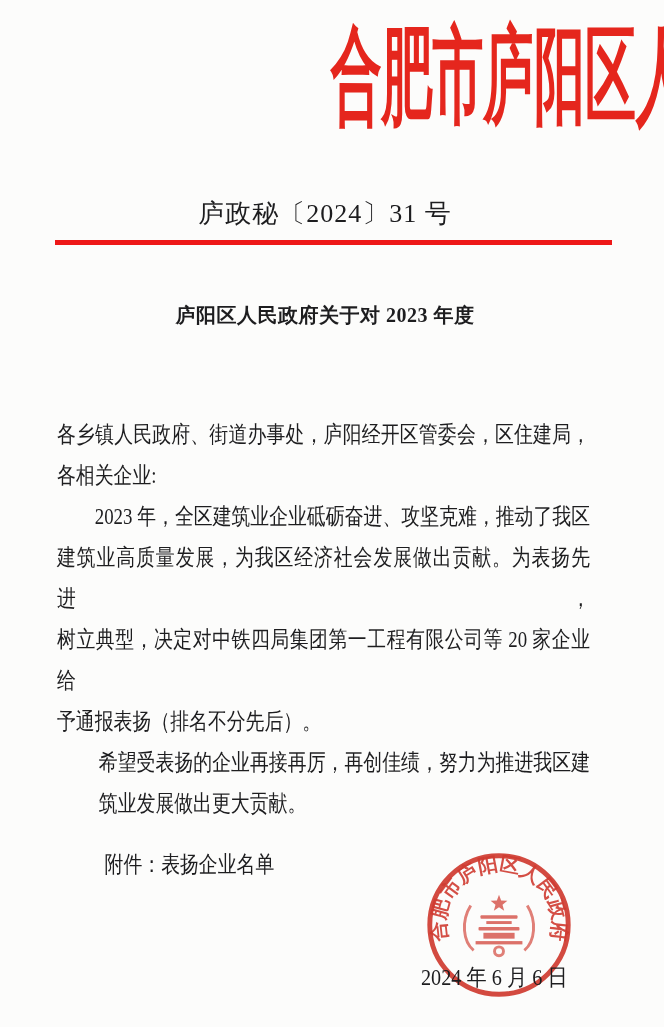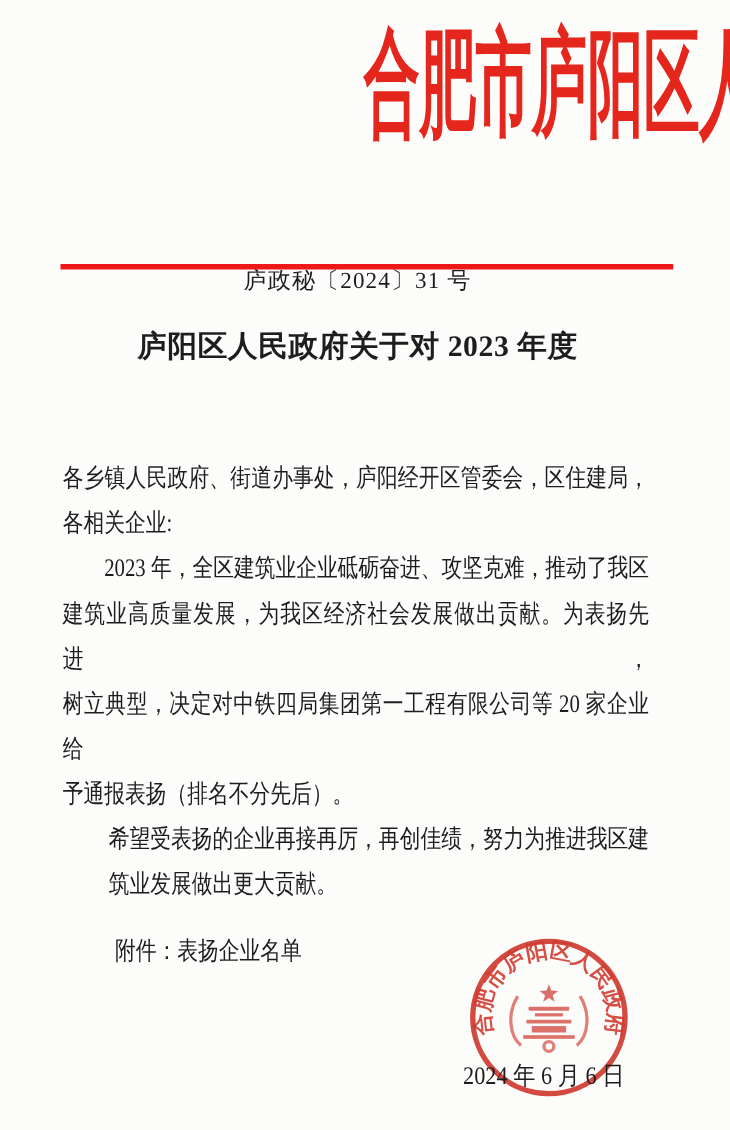--- a/index.html
+++ b/index.html
@@ -29,35 +29,35 @@
     font-size: 106px; line-height: 1.08; font-weight: bold;
     color: var(--header-red);
     transform: scaleX(0.48); transform-origin: center top;
     letter-spacing: 0;
   }
 
   
   .doc-number {
     position: absolute; top: 196px; left: 0; right: 14px;
     text-align: center;
-    font-size: 21px; letter-spacing: 1px; color: var(--ink); margin-top: 45px;
+    font-size: 26px; letter-spacing: 1px; color: var(--ink);
   }
 
   
   .red-rule {
     position: absolute; top: 240px; left: 55px;
     width: 557px; height: 5px;
     background: var(--rule-red);
   }
 
   
   .doc-title {
     position: absolute; top: 295px; left: 0; right: 14px;
     text-align: center;
-    font-size: 27px; font-weight: bold; line-height: 40px;
+    font-size: 20px; font-weight: bold; line-height: 40px;
     letter-spacing: 0.5px;
   }
 
   
   .doc-body {
     position: absolute; top: 414px; left: 57px;
     width: 650px;
     font-size: 23px; line-height: 41px;
     transform: scaleX(0.82); transform-origin: 0 0;
   }

